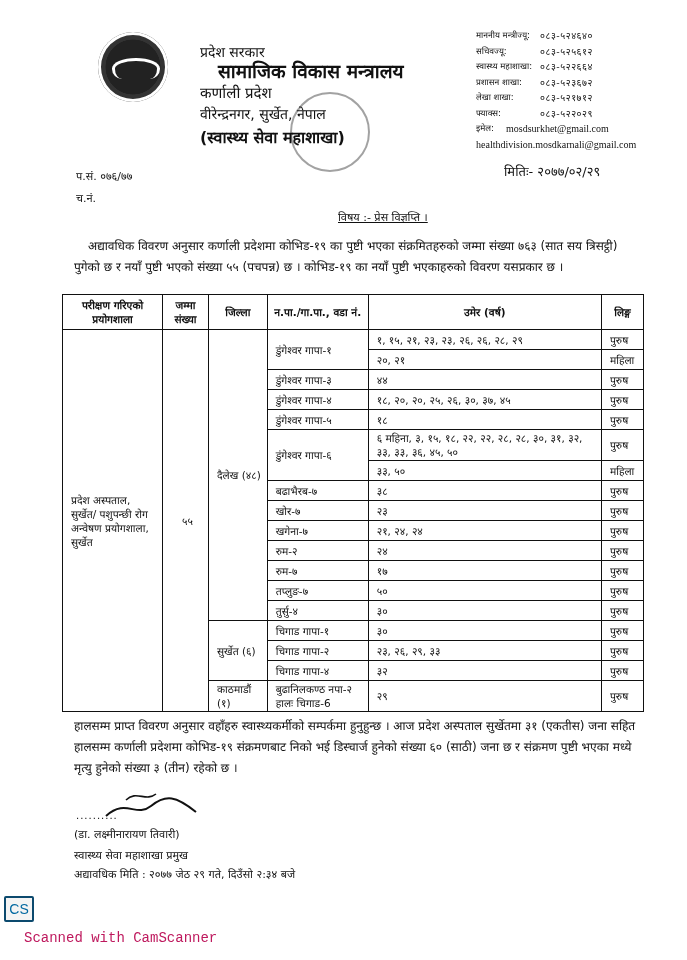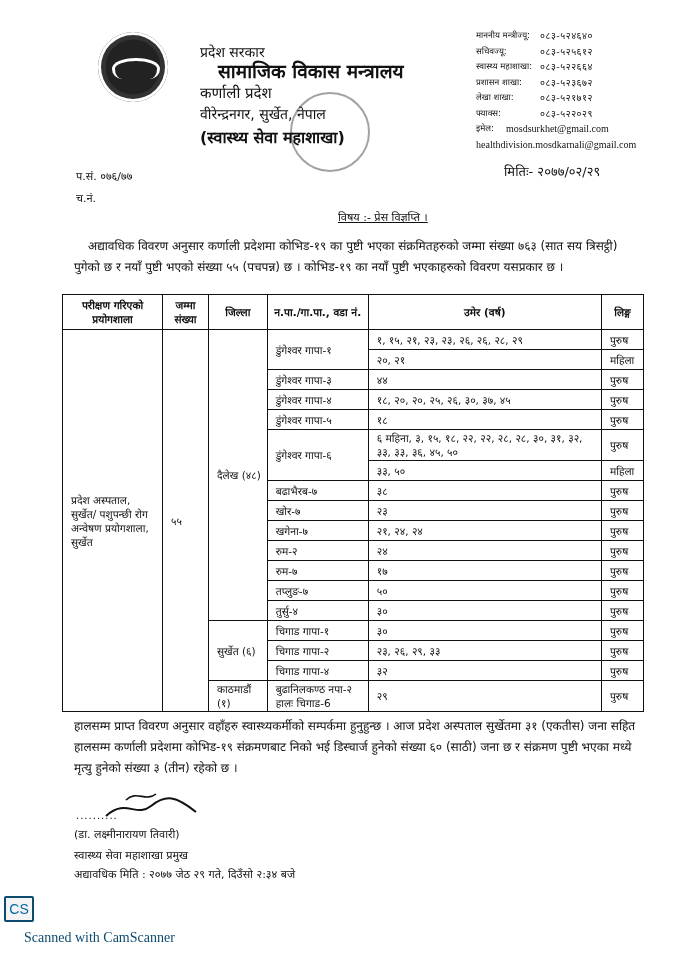--- a/index.html
+++ b/index.html
@@ -30,33 +30,33 @@
   .subject { left:298px; top:209px; font-size:11px; text-decoration:underline;margin-left:40px; }
   .para { left:74px; width:572px; font-size:12px; line-height:21px; }
   .p1 { top:236px; text-indent:14px; }
   .p2 { top:716px; }
   table.cases { position:absolute; left:62px; top:294px; width:582px; border-collapse:collapse;
                 font-size:10.5px; }
   table.cases td, table.cases th { border:1.3px solid #111; padding:1px 4px; vertical-align:middle; }
   table.cases th { font-weight:bold; font-size:10.5px; text-align:center; height:32px; }
   table.cases td { height:17px;padding-left:8px; }
   .c-lab { width:100px; }
-  .c-tot { width:36px; }
+  .c-tot { width:36px; text-align:center; }
   .c-dist { width:52px; }
   .c-mun { width:100px; }
   .c-age { width:264px; }
   .c-sex { width:34px; }
   .sig-dots { left:76px; top:810px; font-size:10px; letter-spacing:1px; }
   .signature { left:96px; top:788px; width:110px; height:36px; }
   .sig1 { left:74px; top:826px; font-size:11px; }
   .sig2 { left:74px; top:847px; font-size:11px;text-align:right; }
   .sig3 { left:74px; top:866px; font-size:11px; }
   .cs { left:4px; top:896px; width:26px; height:22px; border:2px solid #0c4a6e; border-radius:2px;
         background:#f4f4f4; color:#0369a1; font-size:14px; line-height:22px; text-align:center; font-family:"Liberation Sans", sans-serif; }
-  .cs-text { left:24px; top:930px; font-size:14px; color:#0c4a6e; font-family:Liberation Serif, serif; }
+  .cs-text { left:24px; top:930px; font-size:14px; color:#be185d; font-family:Liberation Mono, monospace; }
 </style>
 </head>
 <body>
 
 <div class="abs emblem"></div>
 <div class="abs stamp"></div>
 
 <div class="abs hdr h1">प्रदेश सरकार</div>
 <div class="abs hdr h2">सामाजिक विकास मन्त्रालय</div>
 <div class="abs hdr h3">कर्णाली प्रदेश</div>

